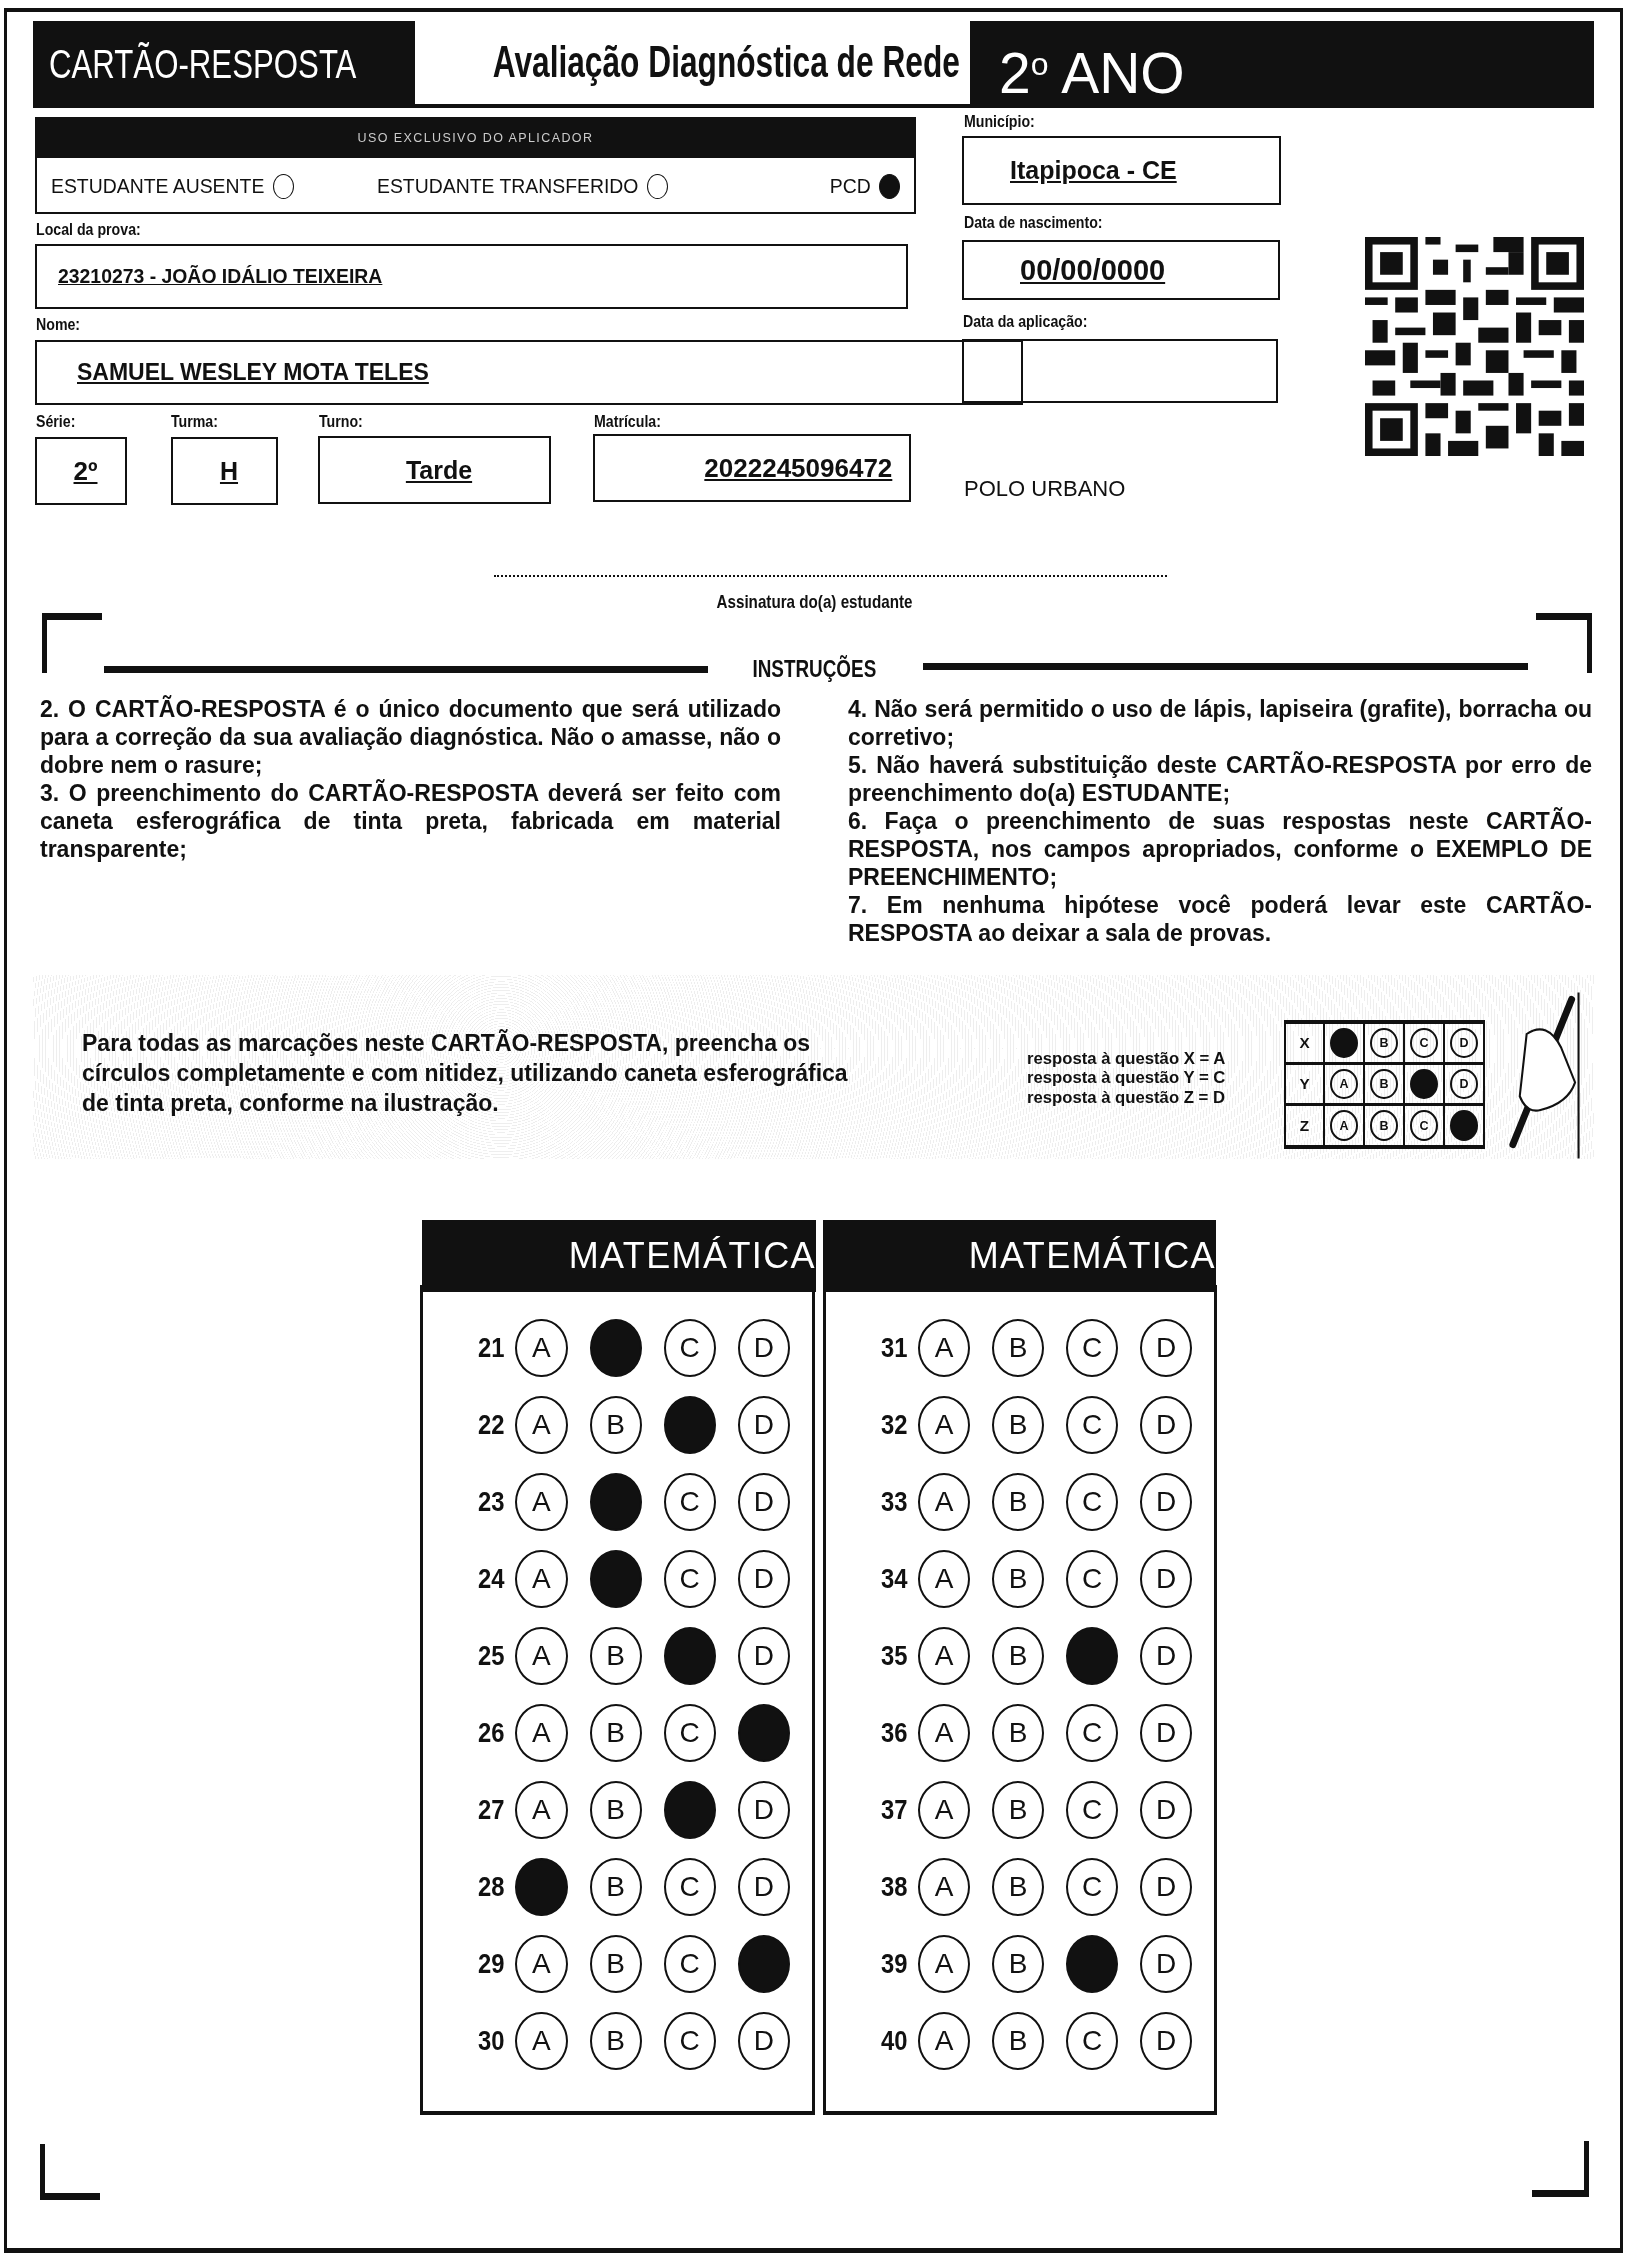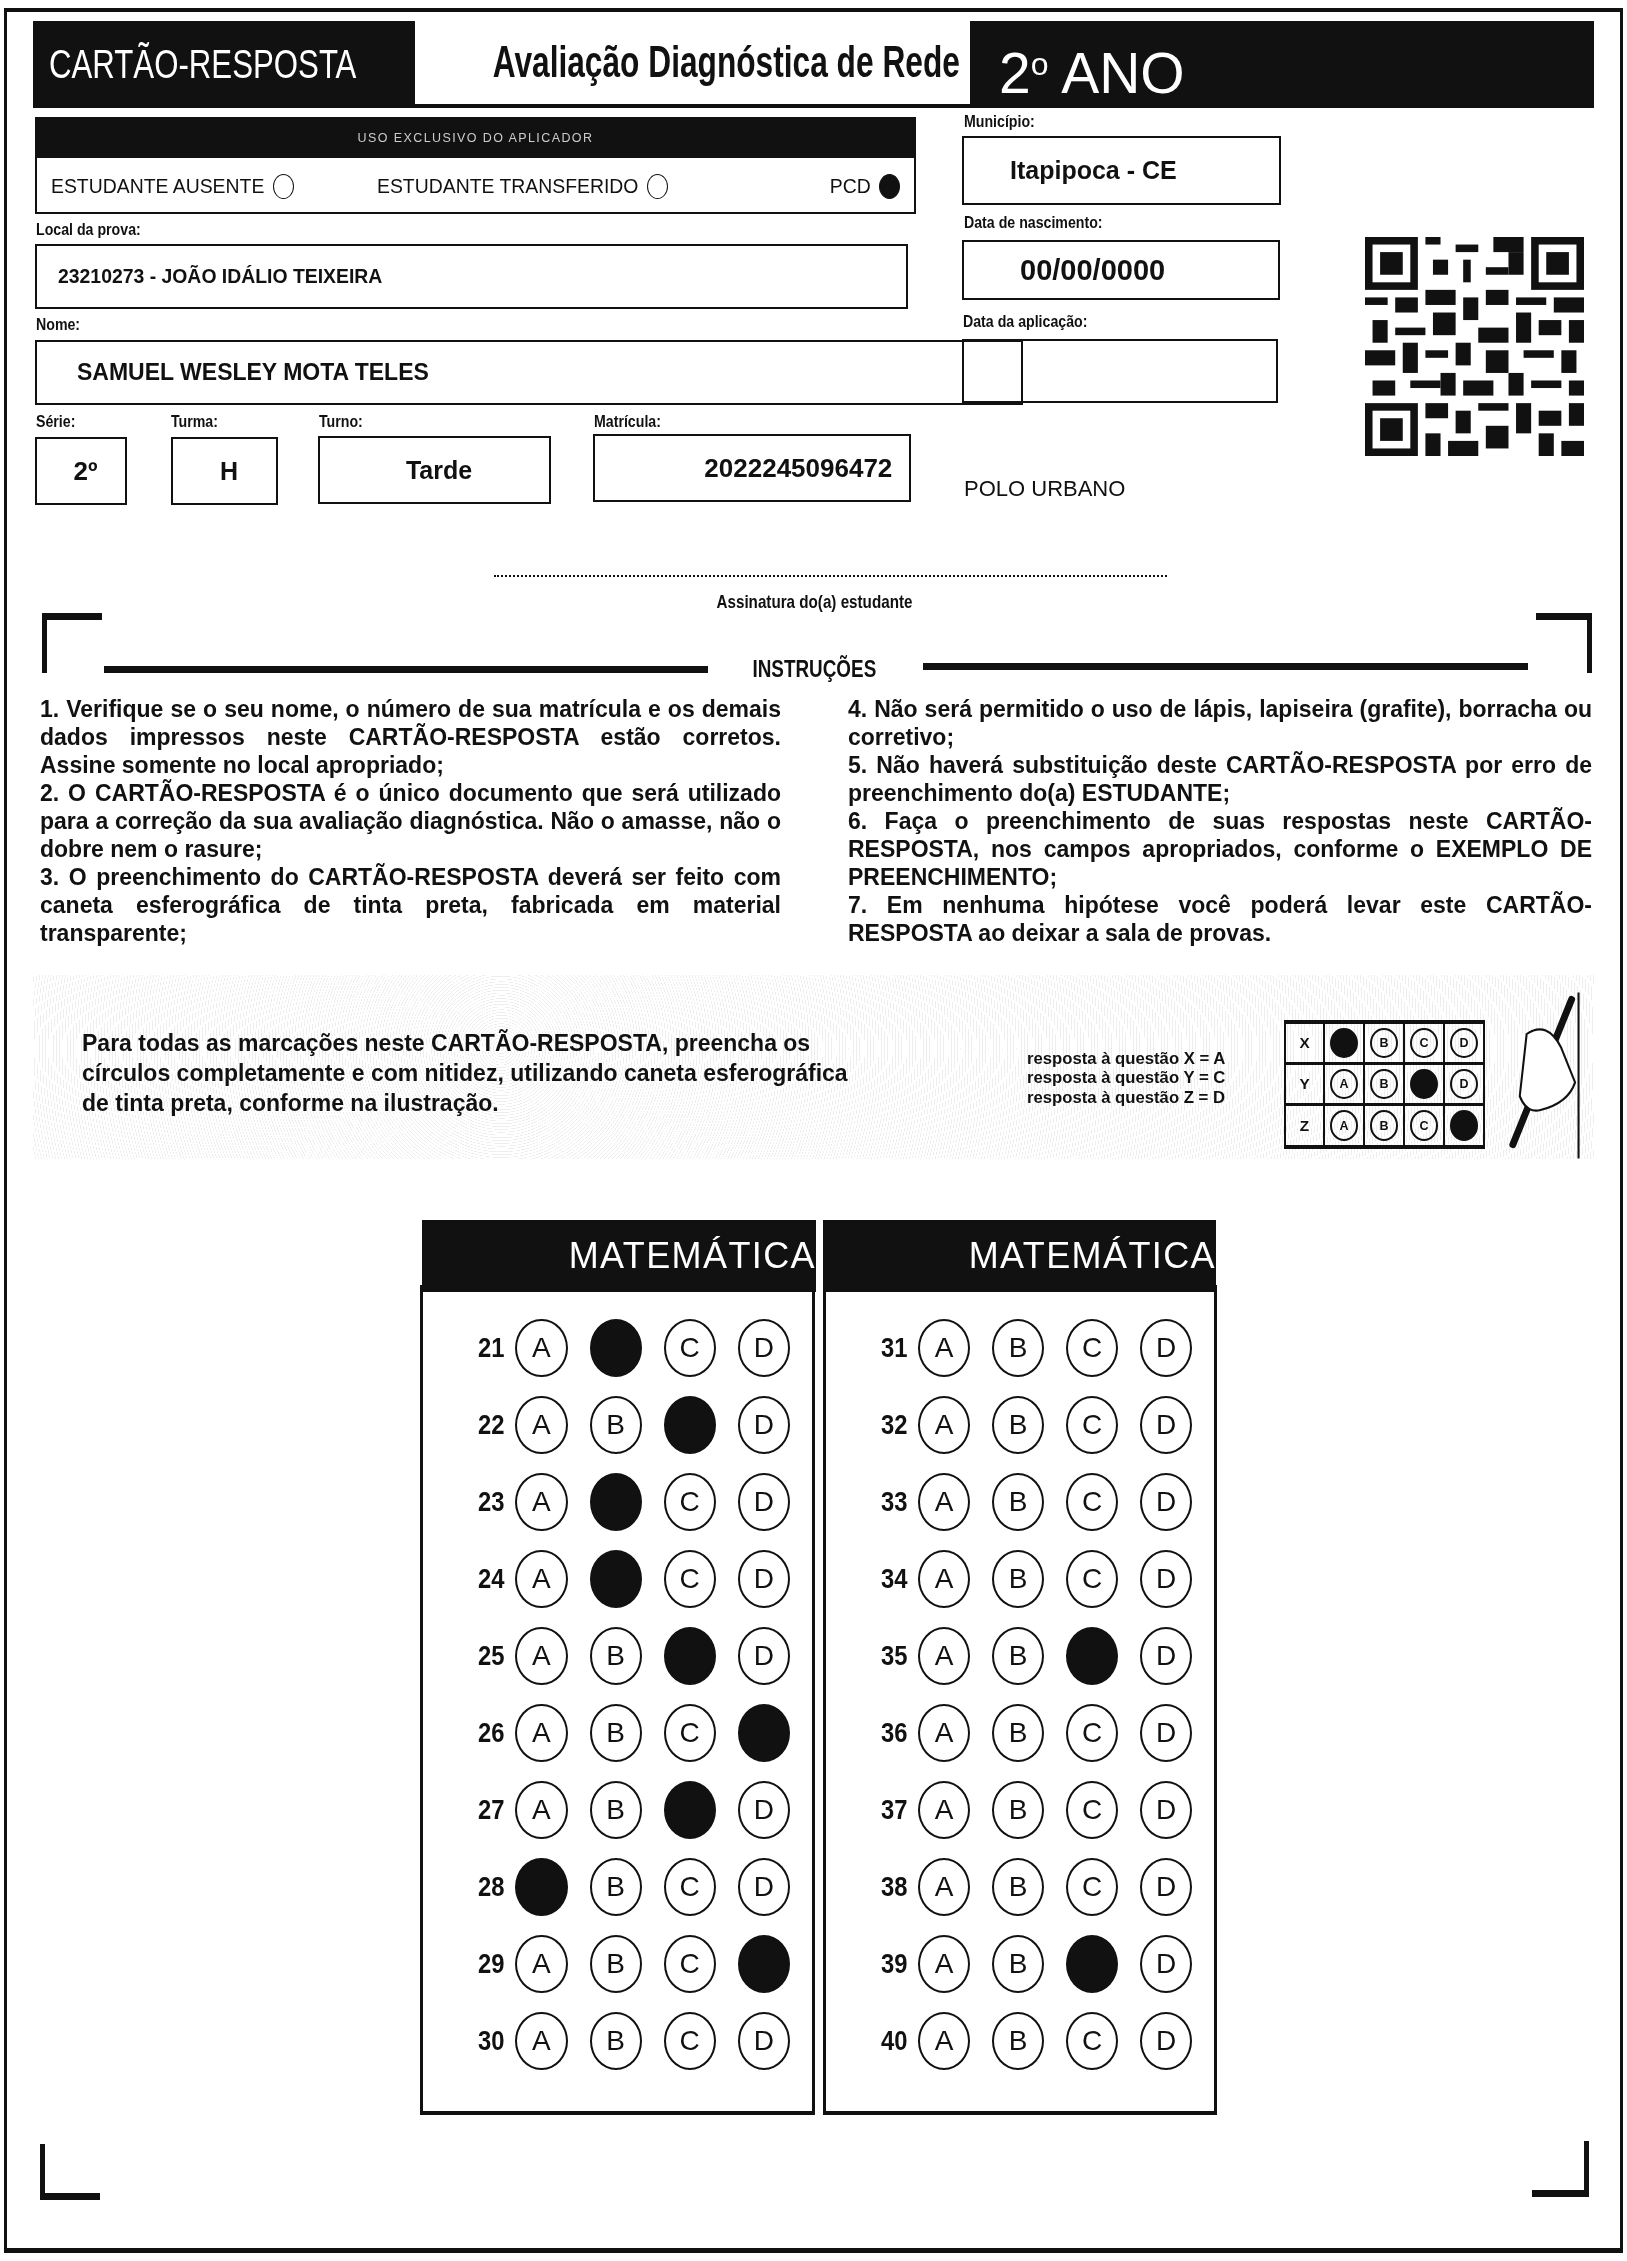--- a/index.html
+++ b/index.html
@@ -16,21 +16,21 @@
   
   .status { left: 35px; top: 117px; width: 881px; height: 97px; border: 2.8px solid #111; }
   .status-top { height: 39px; background: #111; color: #ccc; text-align: center; font-size: 12.5px; line-height: 39px; letter-spacing: 1.4px; }
   .status-row { display: flex; align-items: center; height: 56px; padding: 0 14px; font-size: 19.4px; white-space: nowrap; }
   .status-row .item { display: flex; align-items: center; gap: 8.3px; }
   .bubble-sm { width: 21px; height: 25px; border: 1.4px solid #111; border-radius: 50%; display: inline-block; }
   .bubble-sm.filled { background: #111; }
   
   .lbl { font-size: 17.3px; font-weight: bold; transform: scaleX(0.82); transform-origin: left center; white-space: nowrap; }
   .box { border: 2.8px solid #111; display: flex; align-items: center; white-space: nowrap; padding-left: 9px; }
-  .box .val { font-weight: bold; }
+  .box .val { font-weight: bold; text-decoration: underline; }
   
   .sig-line { left: 494px; top: 575px; width: 673px; border-top: 2.8px dotted #111; }
   .sig-lbl { left: 0; width: 1628px; top: 591px; text-align: center; font-size: 19px; font-weight: bold; }
   .sig-lbl span { display: inline-block; transform: scaleX(0.8); }
   
   .corner { border-color: #111; border-style: solid; }
   
   .instr-line { height: 7px; background: #111; }
   .instr-title { left: 0; width: 1628px; top: 656px; text-align: center; font-size: 23.6px; font-weight: bold; }
   .instr-title span { display: inline-block; transform: scaleX(0.8); }
@@ -198,21 +198,20 @@
 <div class="abs corner" style="left:42px;top:613px;width:60px;height:60px;border-width:7px 0 0 5.6px"></div>
 <div class="abs corner" style="left:1536px;top:613px;width:56px;height:60px;border-width:7px 5.6px 0 0"></div>
 <div class="abs corner" style="left:40px;top:2144px;width:60px;height:56px;border-width:0 0 7px 5.6px"></div>
 <div class="abs corner" style="left:1532px;top:2141px;width:57px;height:56px;border-width:0 5.6px 7px 0"></div>
 
 <div class="abs instr-line" style="left:104px;top:666px;width:604px"></div>
 <div class="abs instr-line" style="left:923px;top:663px;width:605px"></div>
 <div class="abs instr-title"><span>INSTRUÇÕES</span></div>
 
 <div class="abs instr-col" style="left:40px;top:695px;width:741px">
-  <p>1. Verifique se o seu nome, o número de sua matrícula e os demais dados impressos neste CARTÃO-RESPOSTA estão corretos. Assine somente no local apropriado;</p>
   <p>2. O CARTÃO-RESPOSTA é o único documento que será utilizado para a correção da sua avaliação diagnóstica. Não o amasse, não o dobre nem o rasure;</p>
   <p>3. O preenchimento do CARTÃO-RESPOSTA deverá ser feito com caneta esferográfica de tinta preta, fabricada em material transparente;</p>
 </div>
 <div class="abs instr-col" style="left:848px;top:695px;width:744px">
   <p>4. Não será permitido o uso de lápis, lapiseira (grafite), borracha ou corretivo;</p>
   <p>5. Não haverá substituição deste CARTÃO-RESPOSTA por erro de preenchimento do(a) ESTUDANTE;</p>
   <p>6. Faça o preenchimento de suas respostas neste CARTÃO-RESPOSTA, nos campos apropriados, conforme o EXEMPLO DE PREENCHIMENTO;</p>
   <p>7. Em nenhuma hipótese você poderá levar este CARTÃO-RESPOSTA ao deixar a sala de provas.</p>
 </div>
 

